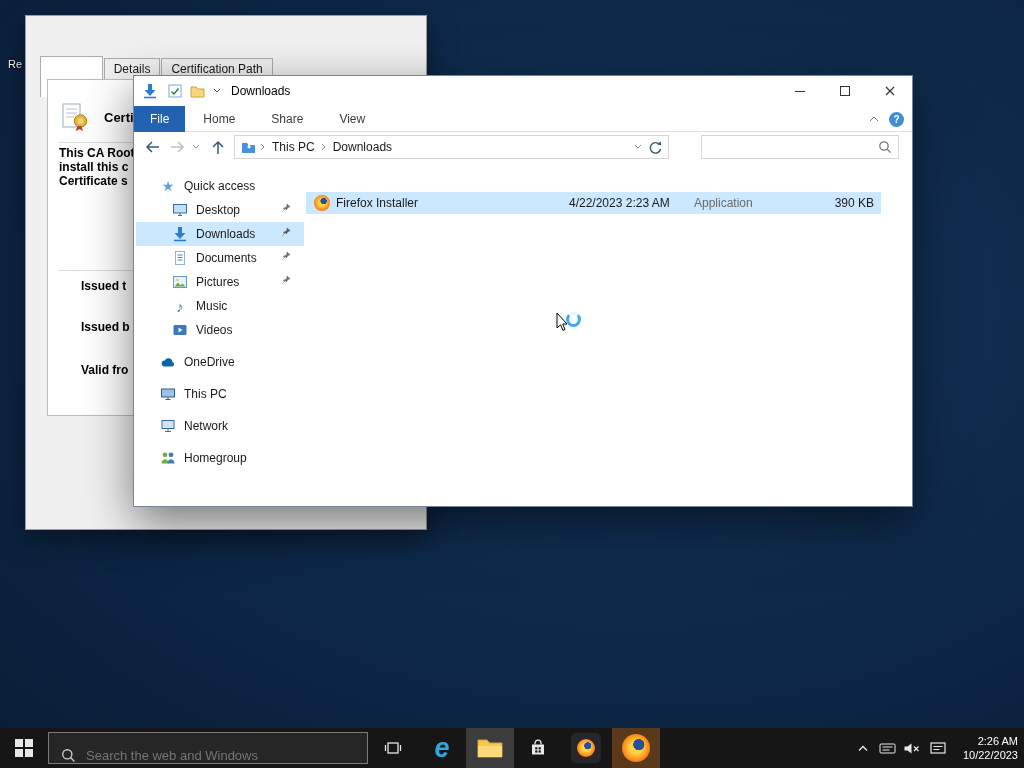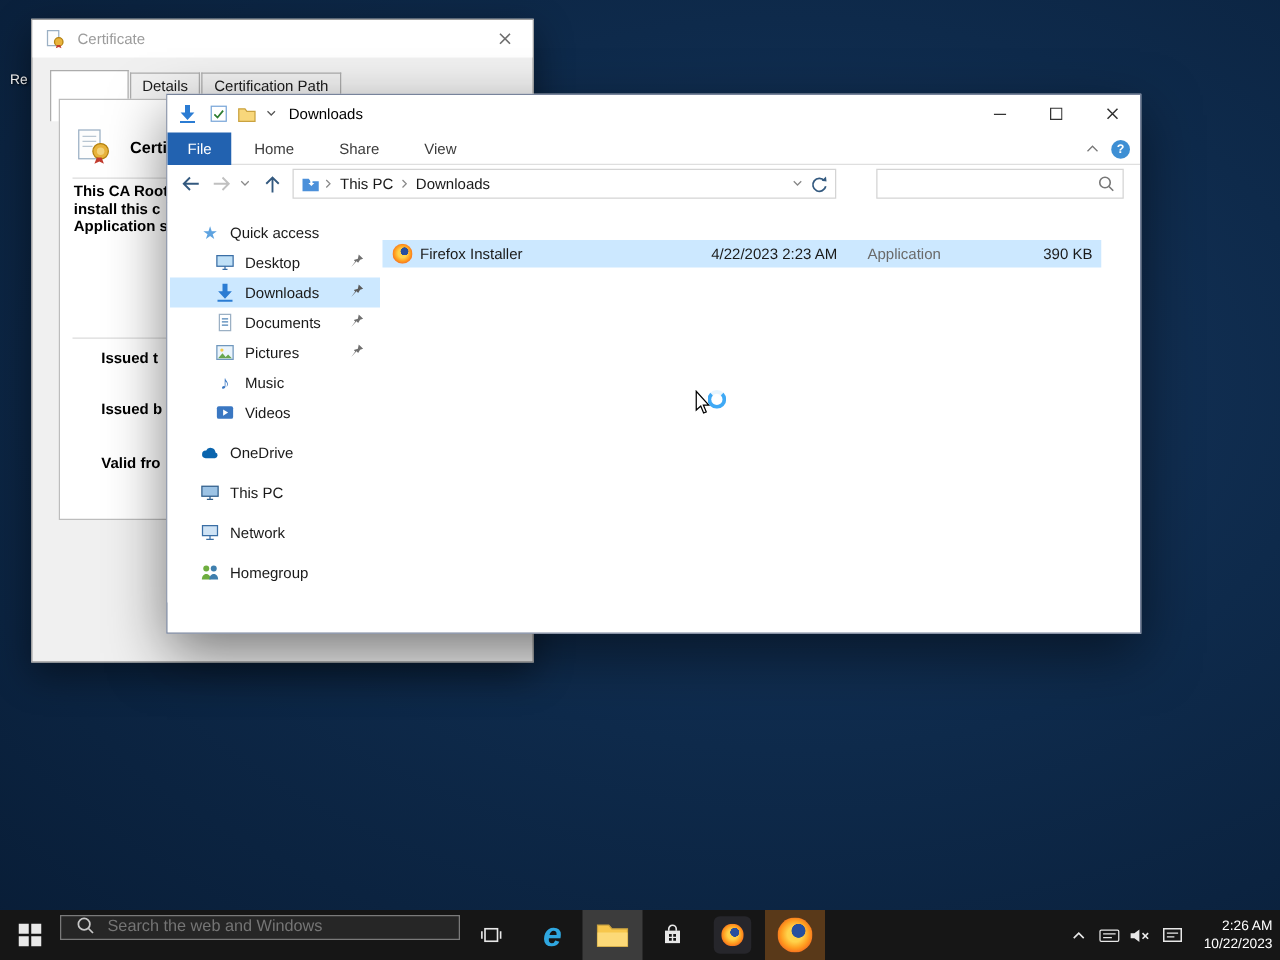--- a/index.html
+++ b/index.html
@@ -82,76 +82,61 @@
   .cursorwrap{position:absolute;left:556px;top:312px;z-index:8}
   .spin{position:absolute;left:10px;top:0;width:15px;height:15px;border-radius:50%;
     border:3px solid #3fa9f5;border-top-color:rgba(63,169,245,.12);animation:rot 1s linear infinite}
   @keyframes rot{to{transform:rotate(360deg)}}
 
   
   .tb{position:absolute;left:0;bottom:0;width:1024px;height:40px;background:#161616;z-index:10;color:#e8e8e8}
   .tbtn{position:absolute;top:0;height:40px;display:flex;align-items:center;justify-content:center}
   .startgrid{display:grid;grid-template-columns:8px 8px;grid-template-rows:8px 8px;gap:2px}
   .startgrid span{background:#e8e8e8}
-  .tsearch{position:absolute;left:48px;top:4px;width:320px;height:20px;background:#262626;border:1px solid #7a7a7a;
-    display:flex;align-items:flex-start}
+  .tsearch{position:absolute;left:48px;top:4px;width:320px;height:32px;background:#262626;border:1px solid #7a7a7a;
+    display:flex;align-items:flex-end}
   .tsearch input{background:transparent;border:none;outline:none;color:#9a9a9a;font-size:13px;width:260px;
     font-family:"Liberation Sans",sans-serif}
   .appbtn{position:absolute;top:0;width:48px;height:40px;display:flex;align-items:center;justify-content:center}
   .appbtn.active-exp{background:#3c3c3c}
   .appbtn.active-ffx{background:rgba(214,122,31,.35)}
   .edge-e{font-size:27px;font-weight:bold;font-style:italic;color:#2fa7e0;line-height:1}
   .ffx-tile{width:30px;height:30px;border-radius:5px;background:#26262b;display:flex;align-items:center;justify-content:center}
   .tray{position:absolute;top:0;height:40px;display:flex;align-items:center;justify-content:center}
   .clock{position:absolute;right:6px;top:0;height:40px;display:flex;flex-direction:column;justify-content:center;
     align-items:flex-end;font-size:11px;line-height:14px;color:#fff;text-align:center}
 </style>
 </head>
 <body>
 
 <div class="screen">
 
   <div class="desk-label">Re</div>
 
   <div class="cert">
-    <div class="cert-tb">
-      <span style="margin-left:10px;width:16px;height:16px">
-        <svg width="16" height="16">
-            <rect x="2" y="1.5" width="9" height="12" fill="#fdfdfd" stroke="#9bb0c4"></rect>
-            <circle cx="11" cy="10.5" r="3.4" fill="#e8b33c" stroke="#b4820f"></circle>
-            <path d="M9.6 13l-1 2.6 2.4-1 2.2 1-1-2.6" fill="#c23b2e"></path>
-          </svg>
-      </span>
-      <span class="cert-title">Certificate</span>
-      <span class="cert-close">
-        <svg width="10" height="10">
-            <path d="M1 1l8 8M9 1l-8 8" stroke="#6e6e6e" stroke-width="1.3"></path>
-          </svg>
-      </span>
-    </div>
     <div class="cert-tabs">
       <span class="cert-tab sel">General</span>
       <span class="cert-tab">Details</span>
       <span class="cert-tab">Certification Path</span>
     </div>
     <div class="cert-page">
       <span class="ab" style="left:12px;top:22px">
         <svg width="30" height="30">
             <rect x="3" y="2" width="17" height="23" fill="#fdfdfd" stroke="#9bb0c4"></rect>
             <path d="M6 7h11M6 11h11M6 15h8" stroke="#b9c6d2"></path>
             <circle cx="20.5" cy="19" r="6.2" fill="#e8b33c" stroke="#b4820f"></circle>
             <circle cx="20.5" cy="19" r="3" fill="#f3d37a"></circle>
             <path d="M17.5 24l-2 5 4-1.8 3.6 1.8-1.8-5" fill="#c23b2e"></path>
           </svg>
       </span>
       <span class="cert-head">Certif</span>
       <div class="cert-hr" style="top:62px"></div>
       <span class="cert-line" style="top:66px">This CA Root</span>
       <span class="cert-line" style="top:80px">install this c</span>
-      <span class="cert-line" style="top:94px">Application s</span>
+      <span class="cert-line" style="top:94px">Certificate s</span>
       <div class="cert-hr" style="top:190px"></div>
       <span class="cert-field" style="top:199px">Issued t</span>
       <span class="cert-field" style="top:240px">Issued b</span>
       <span class="cert-field" style="top:283px">Valid fro</span>
     </div>
   </div>
 
   <div class="exp">
 
     <div class="exp-tb">

